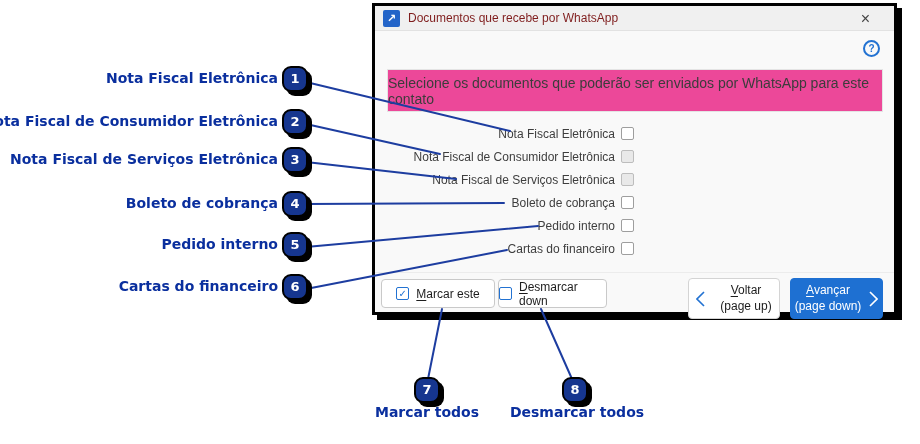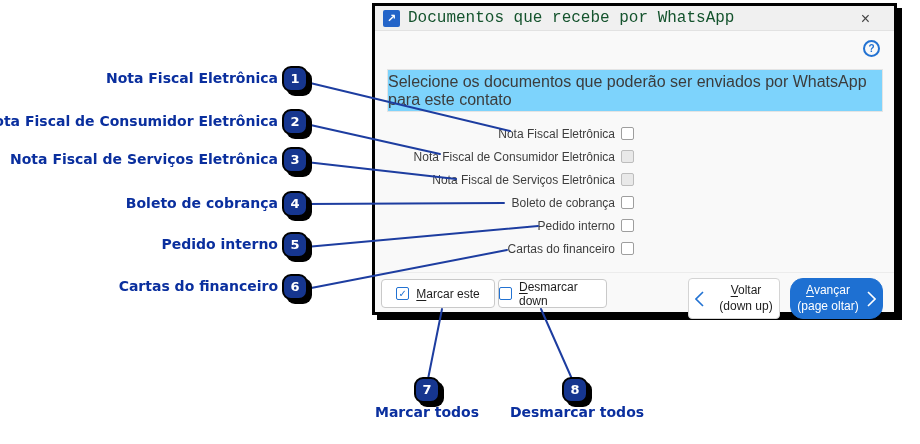--- a/index.html
+++ b/index.html
@@ -7,42 +7,42 @@
   .stage{position:relative;width:920px;height:444px;background:#fff;overflow:hidden;
          font-family:"Liberation Sans",sans-serif;}
 
   
   .dialog{position:absolute;left:372px;top:3px;width:525px;height:312px;
           background:#f9f9f9;border:3px solid #000;box-shadow:5px 5px 0 #000;z-index:1;}
   .titlebar{position:absolute;left:0;top:0;right:0;height:25px;background:#f0f0f0;
             border-bottom:1px solid #e2e2e2;display:flex;align-items:center;padding:0 8px;gap:8px;}
   .win-icon{width:17px;height:17px;background:#2364c8;border-radius:2px;color:#fff;
             font:bold 11px/17px "DejaVu Sans",sans-serif;text-align:center;flex:0 0 auto;}
-  .win-title{font-size:16px;color:#14532d;font-family:Liberation Mono, monospace;}
+  .win-title{font-size:12px;color:#7f1d1d;}
   .close{margin-left:auto;margin-right:16px;font-size:16px;color:#444;line-height:25px;cursor:default;}
   .help{position:absolute;top:34px;right:14px;width:17px;height:17px;border:2px solid #2272d2;
         border-radius:50%;color:#2272d2;font:bold 10px/13px "Liberation Sans",sans-serif;text-align:center;}
-  .instruction{position:absolute;left:12px;top:63px;right:11px;height:43px;background:#7dd3fc;
+  .instruction{position:absolute;left:12px;top:63px;right:11px;height:43px;background:#ec4899;
                border:1px solid #e4e4e4;display:flex;align-items:center;justify-content:center;
-               font-size:16px;color:#3c3c3c;}
+               font-size:14px;color:#3c3c3c;}
   .rows{position:absolute;top:116px;left:0;right:260px;}
   .row{height:23px;display:flex;justify-content:flex-end;align-items:center;}
   .row-label{font-size:12px;color:#3e3e3e;margin-right:6px;white-space:nowrap;}
   .cb{width:13px;height:13px;background:#fff;border:1px solid #9e9e9e;border-radius:2px;flex:0 0 auto;}
   .cb.disabled{background:#e9e9e9;border-color:#bdbdbd;}
   .footer-sep{position:absolute;left:0;right:0;top:266px;height:1px;background:#ececec;}
   .btn{position:absolute;background:#fff;border:1px solid #c9c9c9;border-radius:4px;
        display:flex;align-items:center;justify-content:center;font-size:12px;color:#1d1d1d;cursor:default;}
   .btn-marcar{left:6px;top:273px;width:114px;height:29px;gap:7px;}
   .btn-desmarcar{left:123px;top:273px;width:109px;height:29px;gap:7px;}
   .mini-cb{width:13px;height:13px;border:1px solid #2272d2;border-radius:2px;background:#fff;
            color:#2272d2;font:bold 10px/11px "DejaVu Sans",sans-serif;text-align:center;flex:0 0 auto;}
   .btn-voltar{left:313px;top:272px;width:92px;height:41px;gap:15px;border-color:#d4d4d4;}
   .btn-avancar{left:415px;top:272px;width:93px;height:41px;gap:8px;background:#1e70d2;
-               border-color:#1e70d2;color:#fff;border-radius:13px;}
+               border-color:#1e70d2;color:#fff;}
   .btn-stack{text-align:center;line-height:1.3;}
   .accel{text-decoration:underline;text-underline-offset:2px;}
   .chev{display:block;}
 
   
   .callout-label{position:absolute;right:642px;white-space:nowrap;text-align:right;
                  font:bold 14px "DejaVu Sans",sans-serif;color:#0a2f9e;z-index:6;}
   .badge{position:absolute;width:26px;height:26px;background:#16368f;border:2px solid #000;
          border-radius:9px;box-shadow:4px 4px 0 #000;color:#fff;z-index:6;
          font:bold 13px/22px "DejaVu Sans",sans-serif;text-align:center;}
@@ -104,27 +104,27 @@
       <span class="mini-cb"></span>
       <span><span class="accel">D</span><span>esmarcar down</span></span>
     </div>
 
     <div class="btn btn-voltar">
       <svg class="chev" width="9" height="16" viewBox="0 0 9 16">
           <polyline points="8,1 1,8 8,15" fill="none" stroke="#2272d2" stroke-width="1.6"></polyline>
         </svg>
       <span class="btn-stack">
         <span><span class="accel">V</span><span>oltar</span></span><br>
-        <span>(down up)</span>
+        <span>(page up)</span>
       </span>
     </div>
     <div class="btn btn-avancar">
       <span class="btn-stack">
         <span><span class="accel">A</span><span>vançar</span></span><br>
-        <span>(page oltar)</span>
+        <span>(page down)</span>
       </span>
       <svg class="chev" width="9" height="16" viewBox="0 0 9 16">
           <polyline points="1,1 8,8 1,15" fill="none" stroke="#ffffff" stroke-width="1.6"></polyline>
         </svg>
     </div>
   </div>
 
   <svg class="lines">
     <g stroke="#1d3da0" stroke-width="2" stroke-linecap="round">
       <line x1="306" y1="82" x2="510" y2="131"></line>

